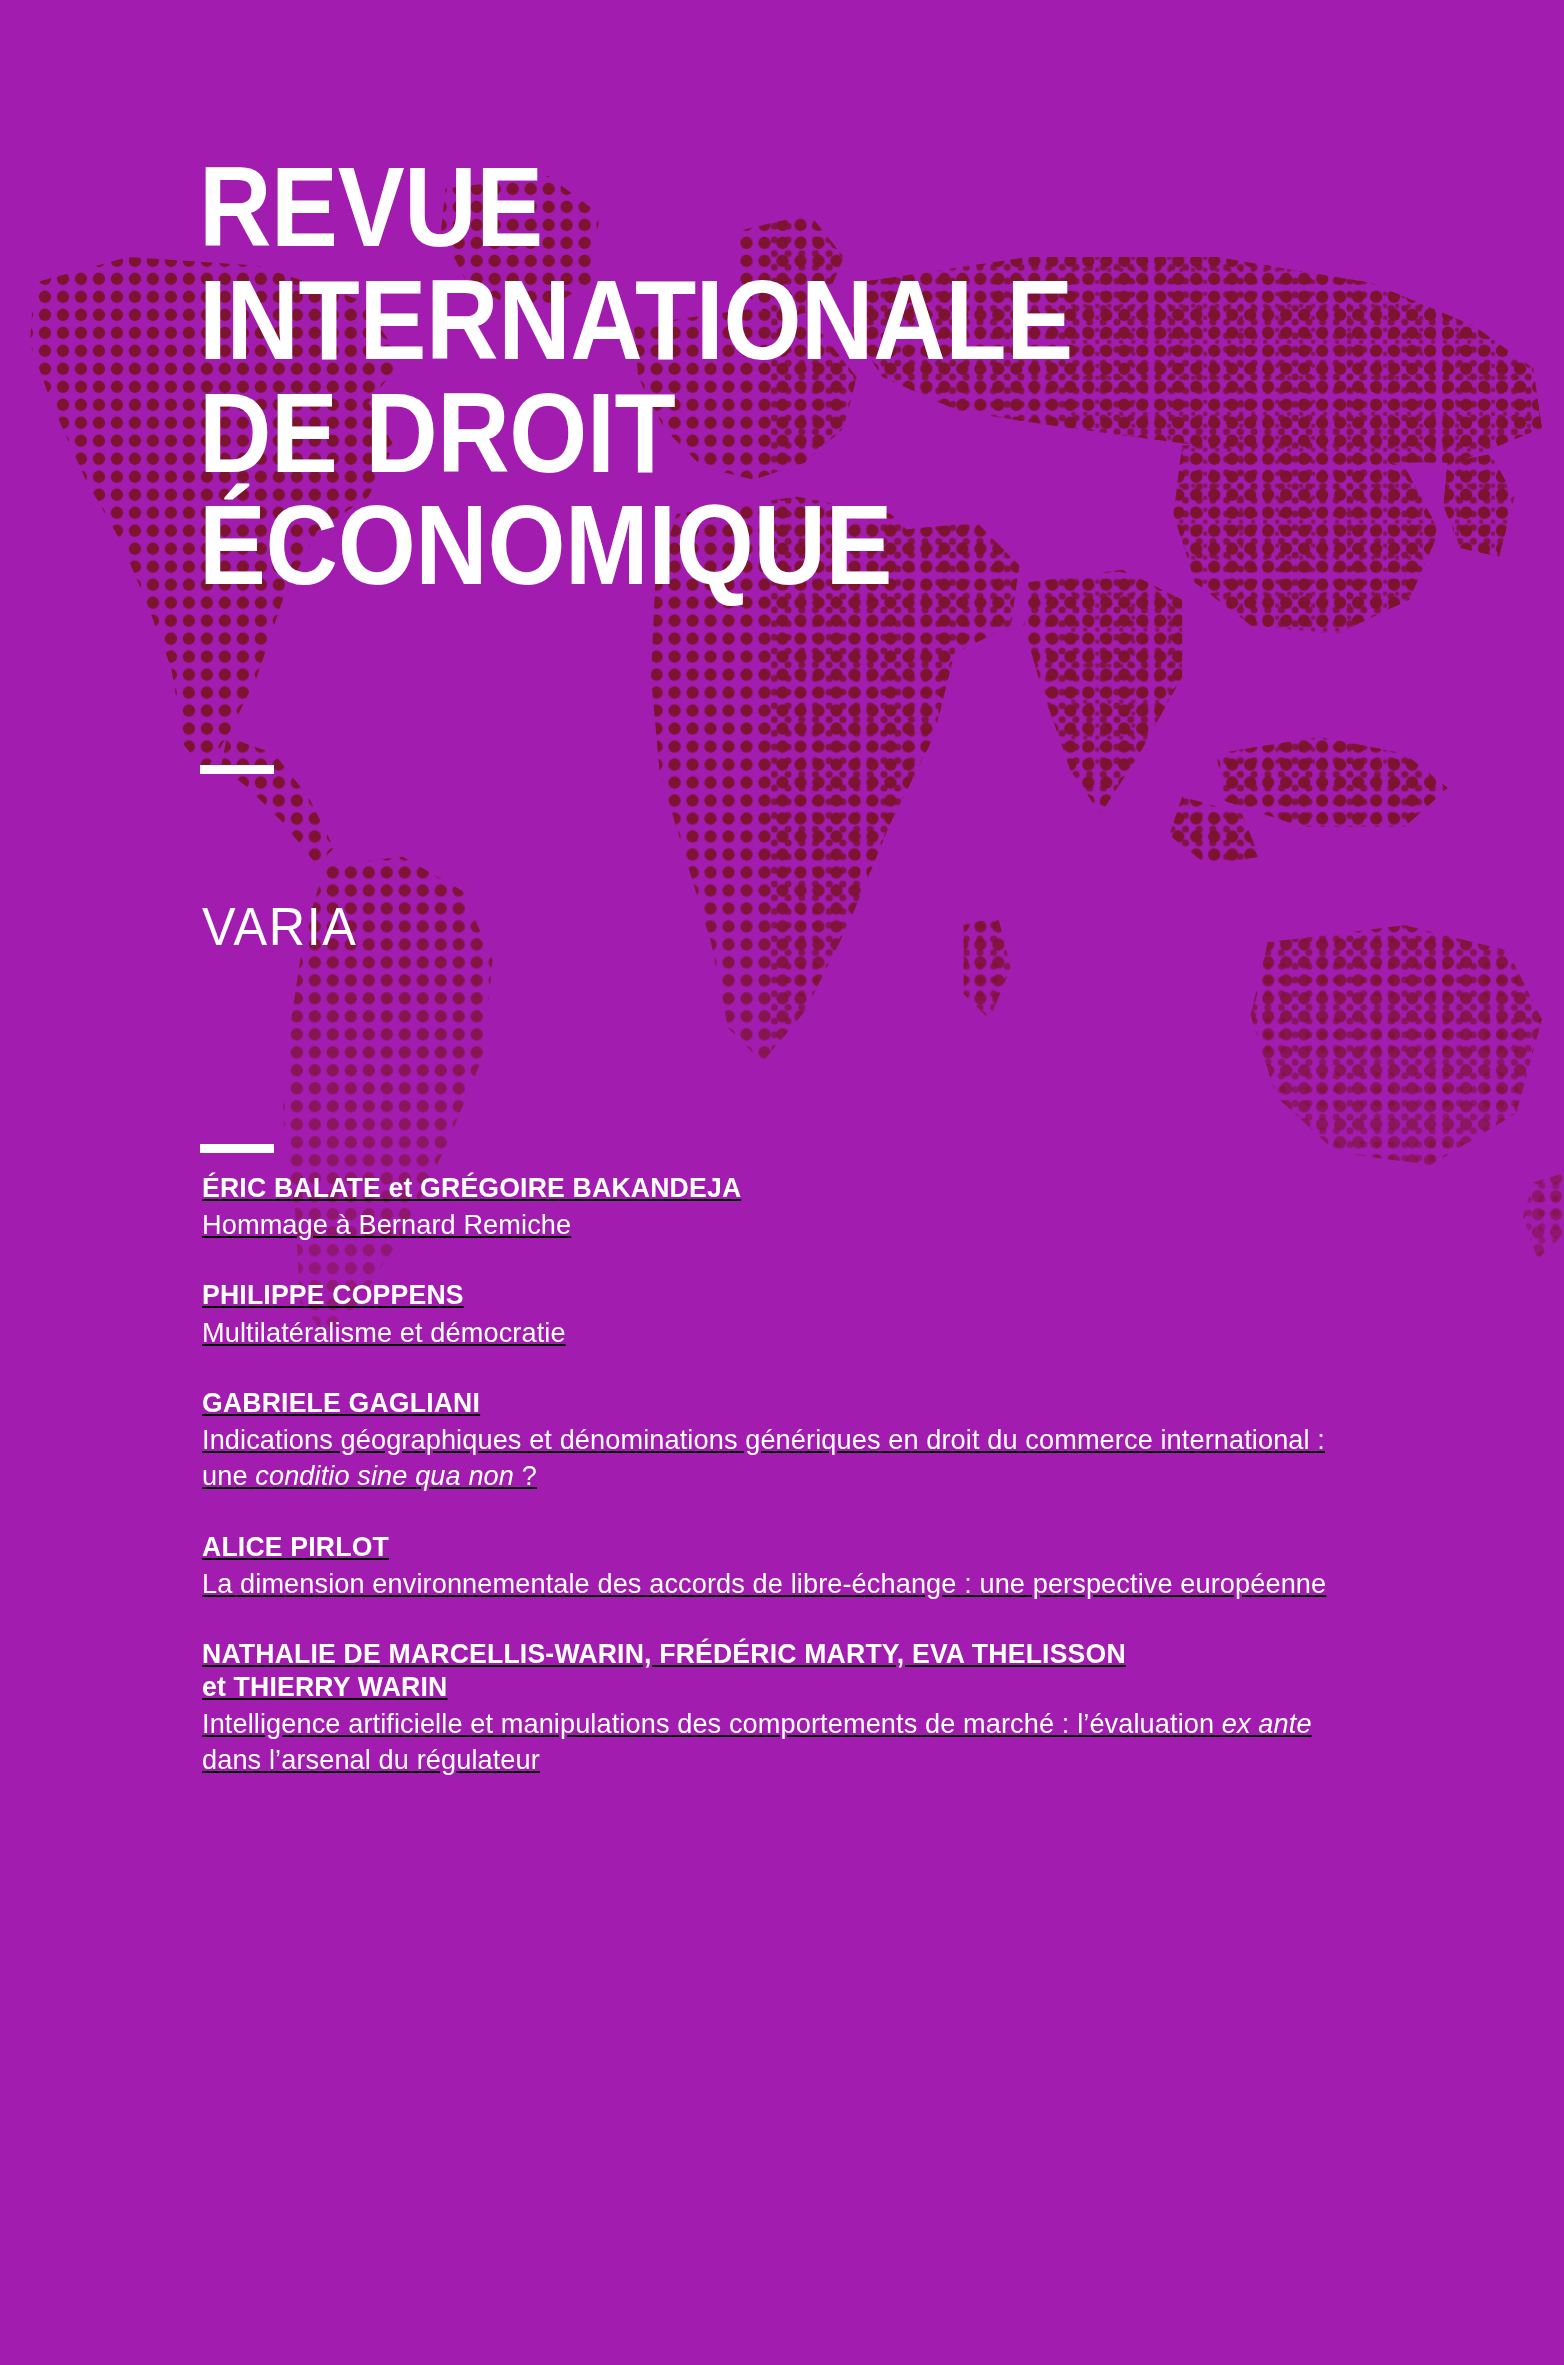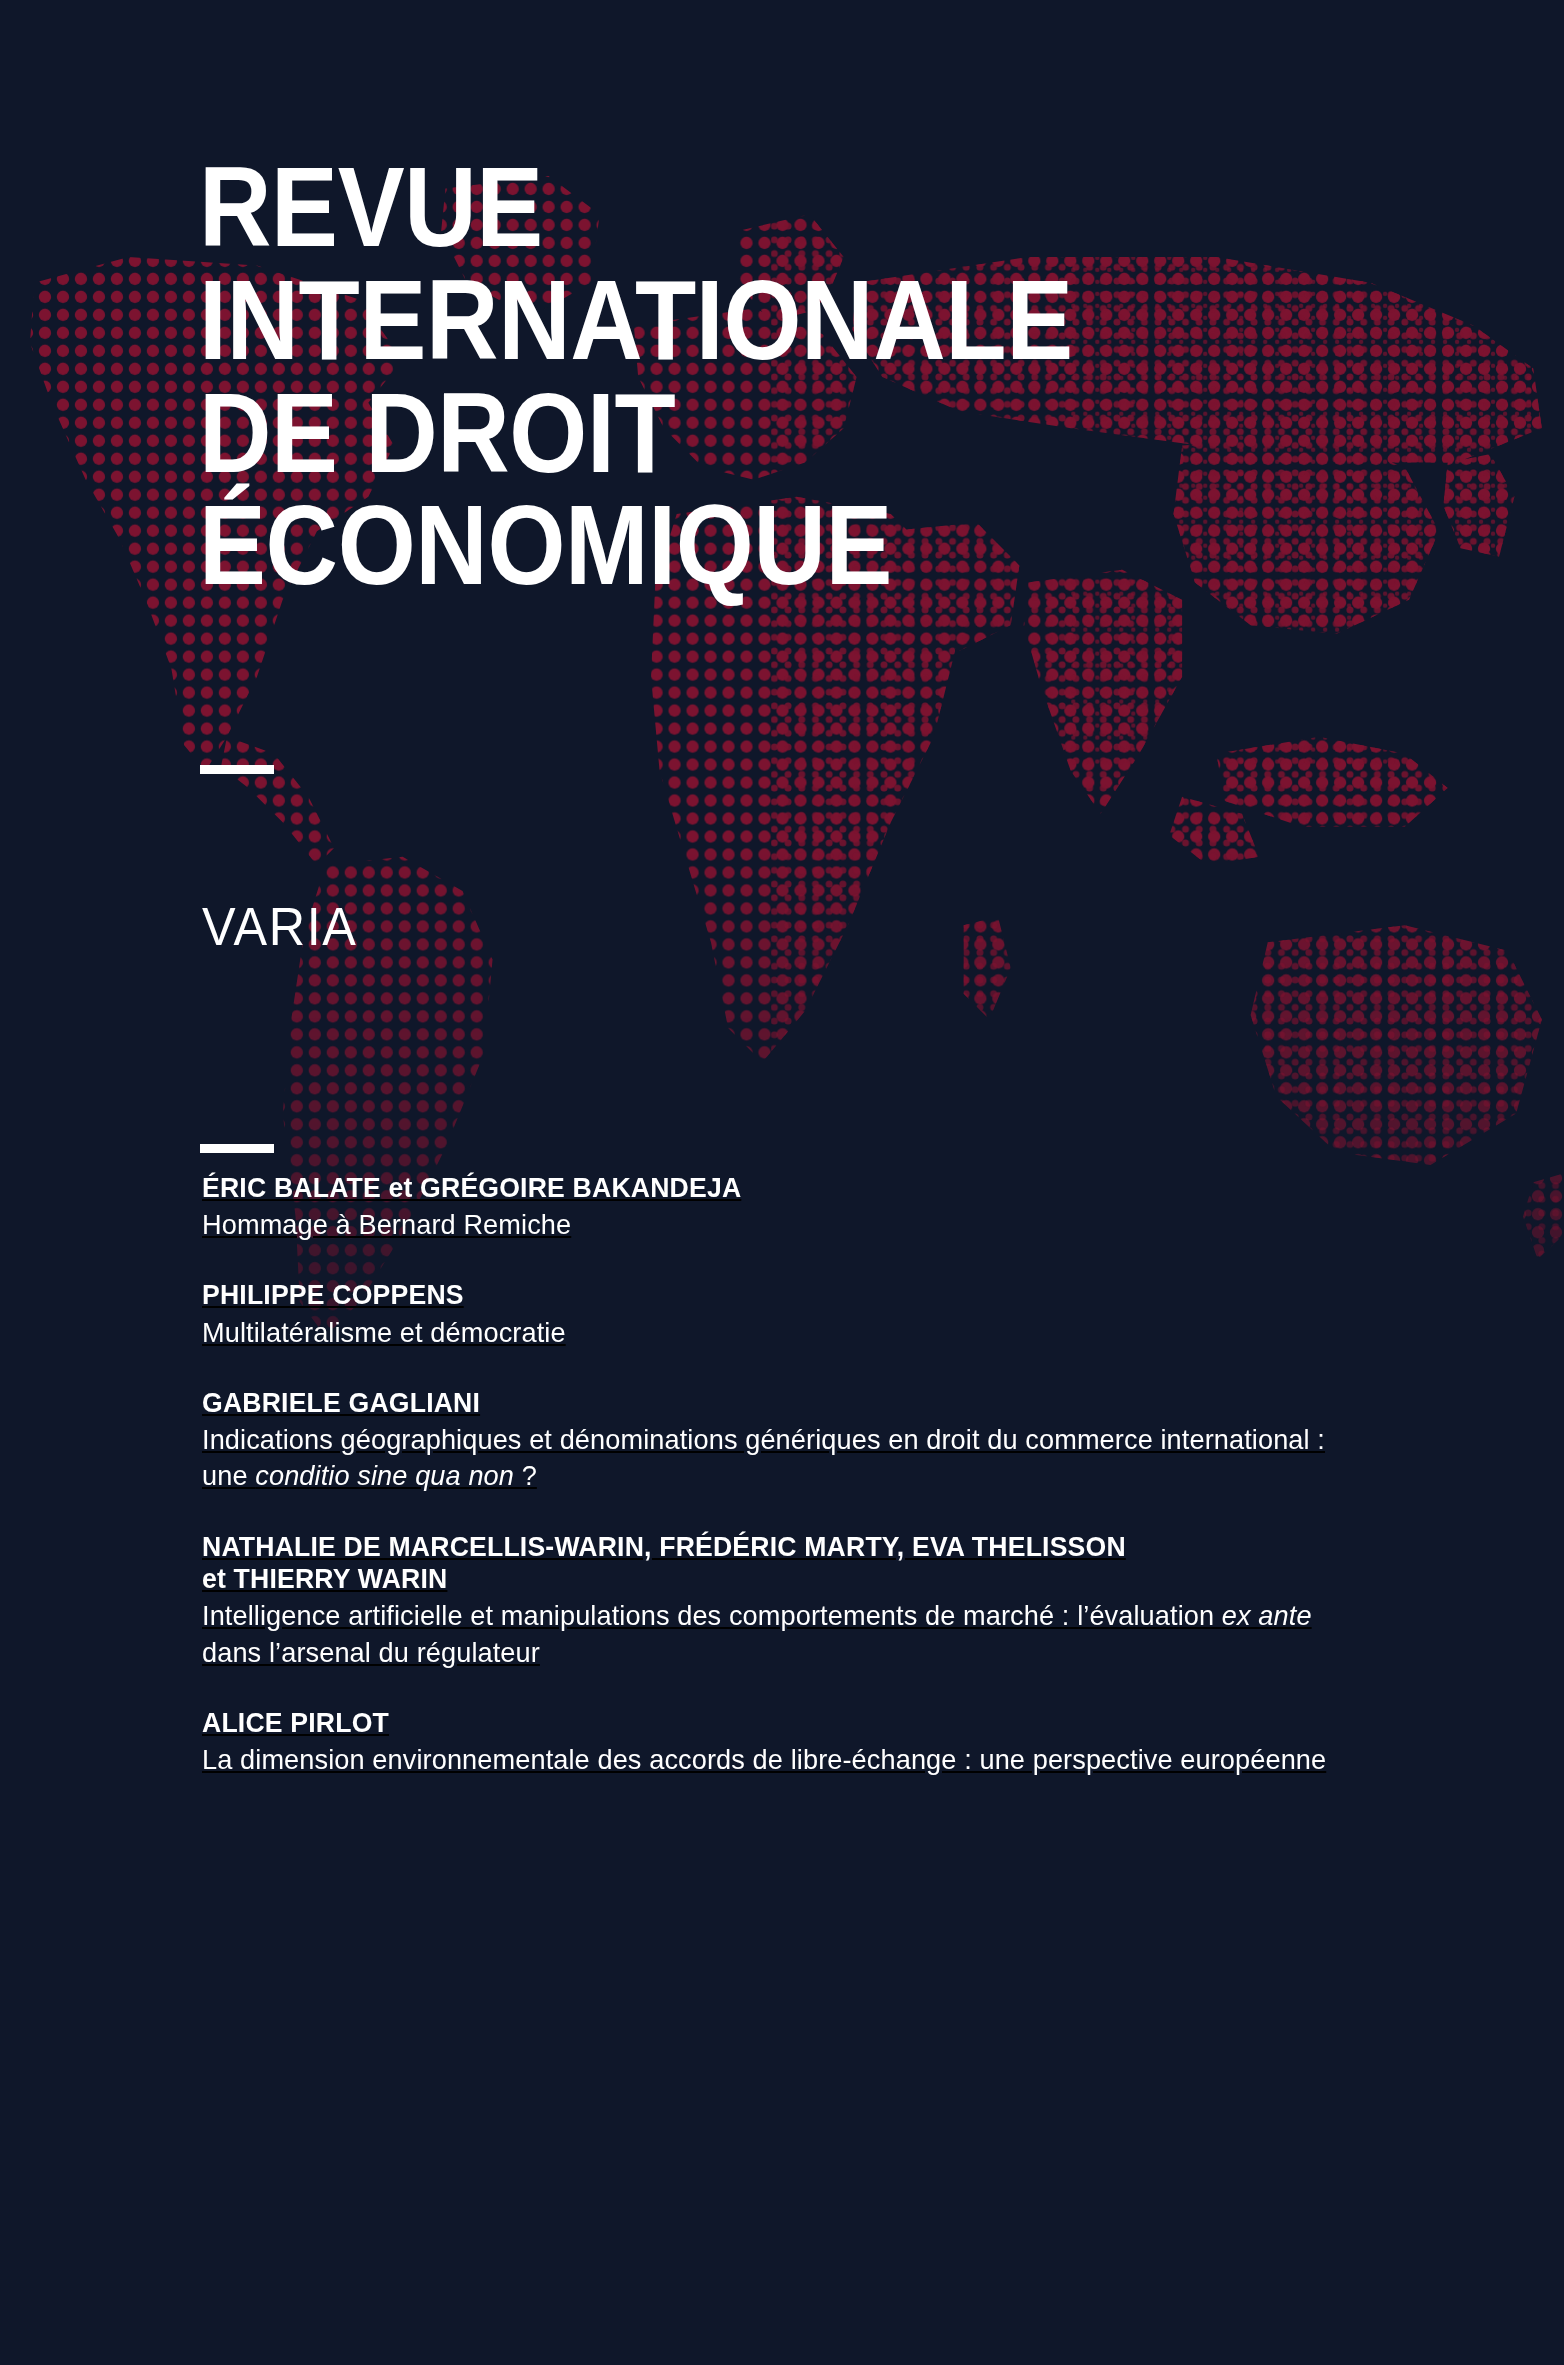--- a/index.html
+++ b/index.html
@@ -5,21 +5,21 @@
 <style>
   html, body {
     margin: 0;
     padding: 0;
     background: #6d1226;
   }
   .cover {
     position: relative;
     width: 1565px;
     height: 2366px;
-    background: #0f172a;
+    background: #a21caf;
     overflow: hidden;
     font-family: "Liberation Sans", sans-serif;
     -webkit-font-smoothing: antialiased;
   }
 
   
   .map-layer {
     position: absolute;
     left: 0; top: 0;
     width: 1565px;
@@ -239,30 +239,30 @@
         <p class="article-authors">PHILIPPE COPPENS</p>
         <p class="article-title">Multilatéralisme et démocratie</p>
       </div>
 
       <div class="article">
         <p class="article-authors">GABRIELE GAGLIANI</p>
         <p class="article-title">Indications géographiques et dénominations génériques en droit du commerce international : une <i>conditio sine qua non</i> ?</p>
       </div>
 
       <div class="article">
+        <p class="article-authors">ALICE PIRLOT</p>
+        <p class="article-title">La dimension environnementale des accords de libre-échange : une perspective européenne</p>
+      </div>
+
+      <div class="article">
         <p class="article-authors">NATHALIE DE MARCELLIS-WARIN, FRÉDÉRIC MARTY, EVA THELISSON
 et THIERRY WARIN</p>
         <p class="article-title">Intelligence artificielle et manipulations des comportements de marché : l’évaluation <i>ex ante</i> dans l’arsenal du régulateur</p>
       </div>
 
-      <div class="article">
-        <p class="article-authors">ALICE PIRLOT</p>
-        <p class="article-title">La dimension environnementale des accords de libre-échange : une perspective européenne</p>
-      </div>
-
     </div>
 
     <div class="footer">
 
       
 
       
 
       
 

